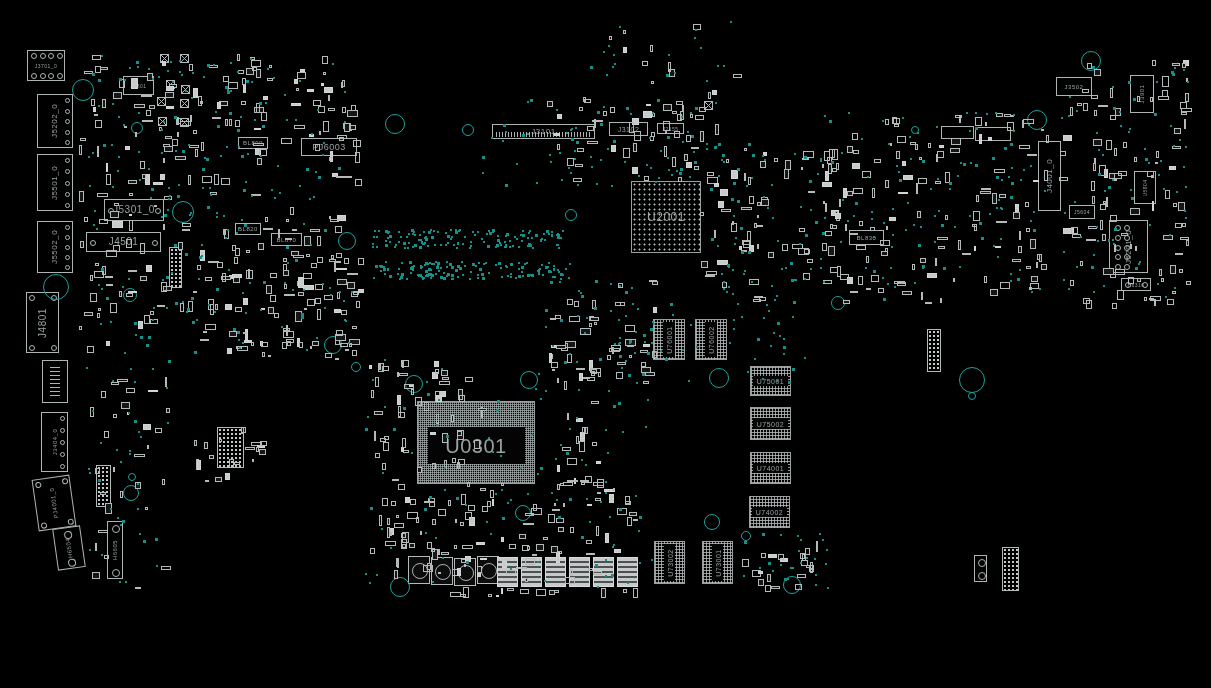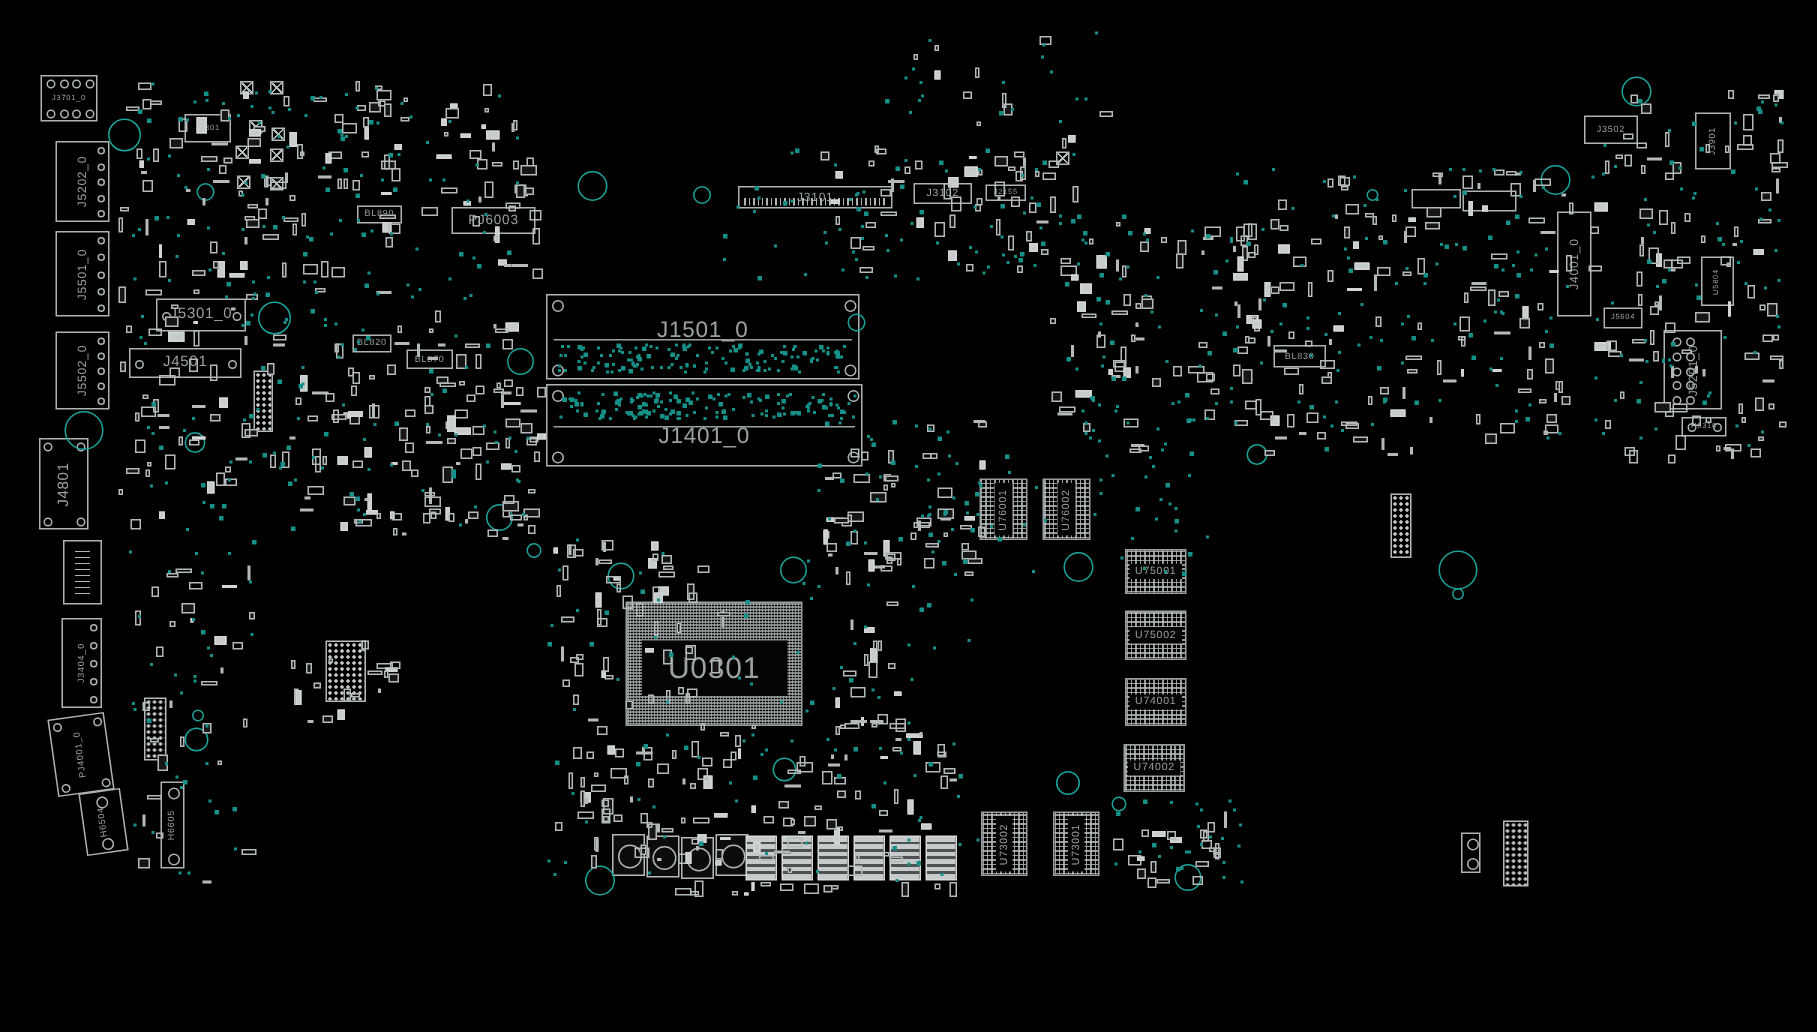--- a/index.html
+++ b/index.html
@@ -131,44 +131,31 @@
       <div class="ring" style="left: 3px; top: 6.5px; width: 6px; height: 6px;"></div>
       <div class="ring" style="left: 65px; top: 6.5px; width: 6px; height: 6px;"></div>
       <span class="lbl" style="font-size: 10px;">J4501</span>
     </div>
     <div class="comp outline" style="left: 235px; top: 223px; width: 26px; height: 12px;">
       <span class="lbl" style="font-size: 6px;">BL820</span>
     </div>
     <div class="comp outline" style="left: 271px; top: 233px; width: 31px; height: 13px;">
       <span class="lbl" style="font-size: 6px;">BL870</span>
     </div>
-    <div class="comp outline" style="left: 364px; top: 196px; width: 209px; height: 57px;">
-      <div class="ring" style="left: 3px; top: 3px; width: 8px; height: 8px;"></div>
-      <div class="ring" style="left: 198px; top: 3px; width: 8px; height: 8px;"></div>
-      <div class="ring" style="left: 3px; top: 46px; width: 8px; height: 8px;"></div>
-      <div class="ring" style="left: 198px; top: 46px; width: 8px; height: 8px;"></div>
-      <div class="hline" style="top: 52%;"></div>
-      <span class="lbl" style="font-size: 15px; top: 42%;">J1501_0</span>
-    </div>
-    <div class="comp outline" style="left: 364px; top: 256px; width: 211px; height: 55px;">
-      <div class="ring" style="left: 3px; top: 3px; width: 8px; height: 8px;"></div>
-      <div class="ring" style="left: 200px; top: 3px; width: 8px; height: 8px;"></div>
-      <div class="ring" style="left: 3px; top: 44px; width: 8px; height: 8px;"></div>
-      <div class="ring" style="left: 200px; top: 44px; width: 8px; height: 8px;"></div>
-      <div class="hline" style="top: 50%;"></div>
-      <span class="lbl" style="font-size: 15px; top: 64%;">J1401_0</span>
-    </div>
     <div class="comp outline hatch" style="left: 492px; top: 124px; width: 103px; height: 15px;">
       <span class="lbl" style="font-size: 8px;">J3101</span>
     </div>
     <div class="comp outline" style="left: 609px; top: 122px; width: 39px; height: 14px;">
       <span class="lbl" style="font-size: 7px;">J3102</span>
     </div>
     <div class="comp outline" style="left: 657px; top: 123px; width: 27px; height: 11px;">
       <span class="lbl" style="font-size: 5px;">J2155</span>
+    </div>
+    <div class="comp dots-fill" style="left: 631px; top: 181px; width: 70px; height: 72px;">
+      <span class="lbl" style="font-size: 12px;">U2001</span>
     </div>
     <div class="comp outline" style="left: 849px; top: 230px; width: 35px; height: 15px;">
       <span class="lbl" style="font-size: 6px;">BL830</span>
     </div>
     <div class="comp outline" style="left: 941px; top: 126px; width: 33px; height: 13px;"></div>
     <div class="comp outline" style="left: 975px; top: 127px; width: 36px; height: 14px;"></div>
     <div class="comp outline" style="left: 1056px; top: 77px; width: 36px; height: 19px;">
       <span class="lbl" style="font-size: 6px;">J3502</span>
     </div>
     <div class="comp outline" style="left: 1130px; top: 75px; width: 24px; height: 38px;">

